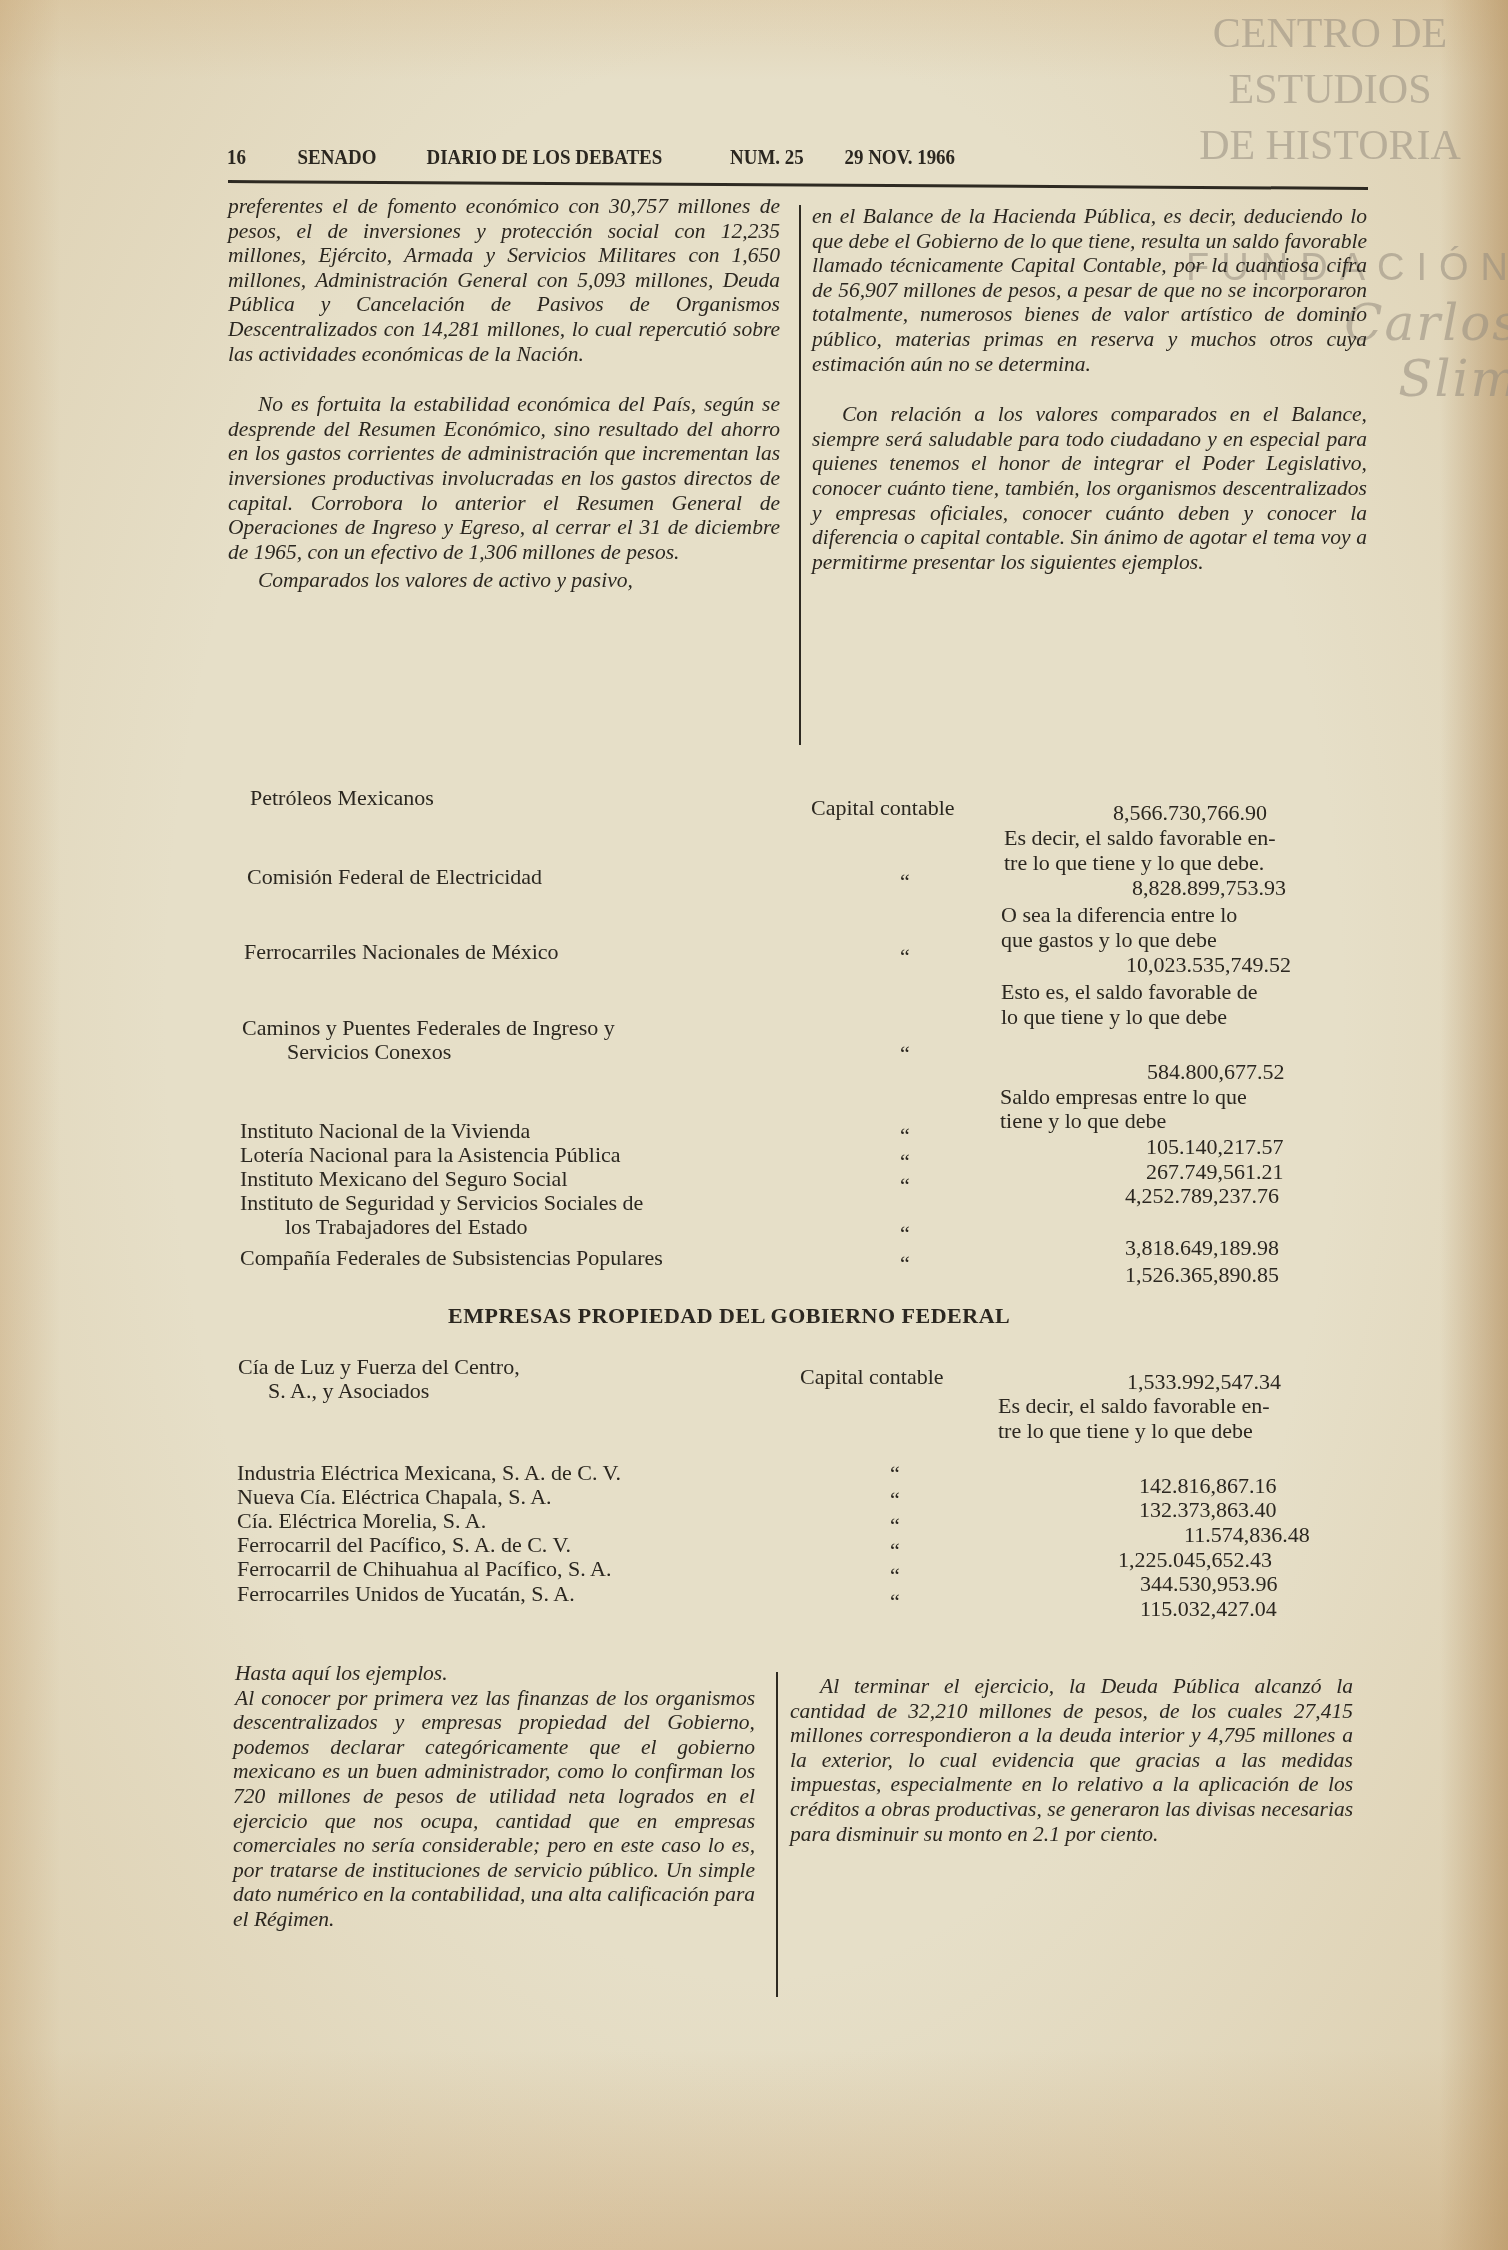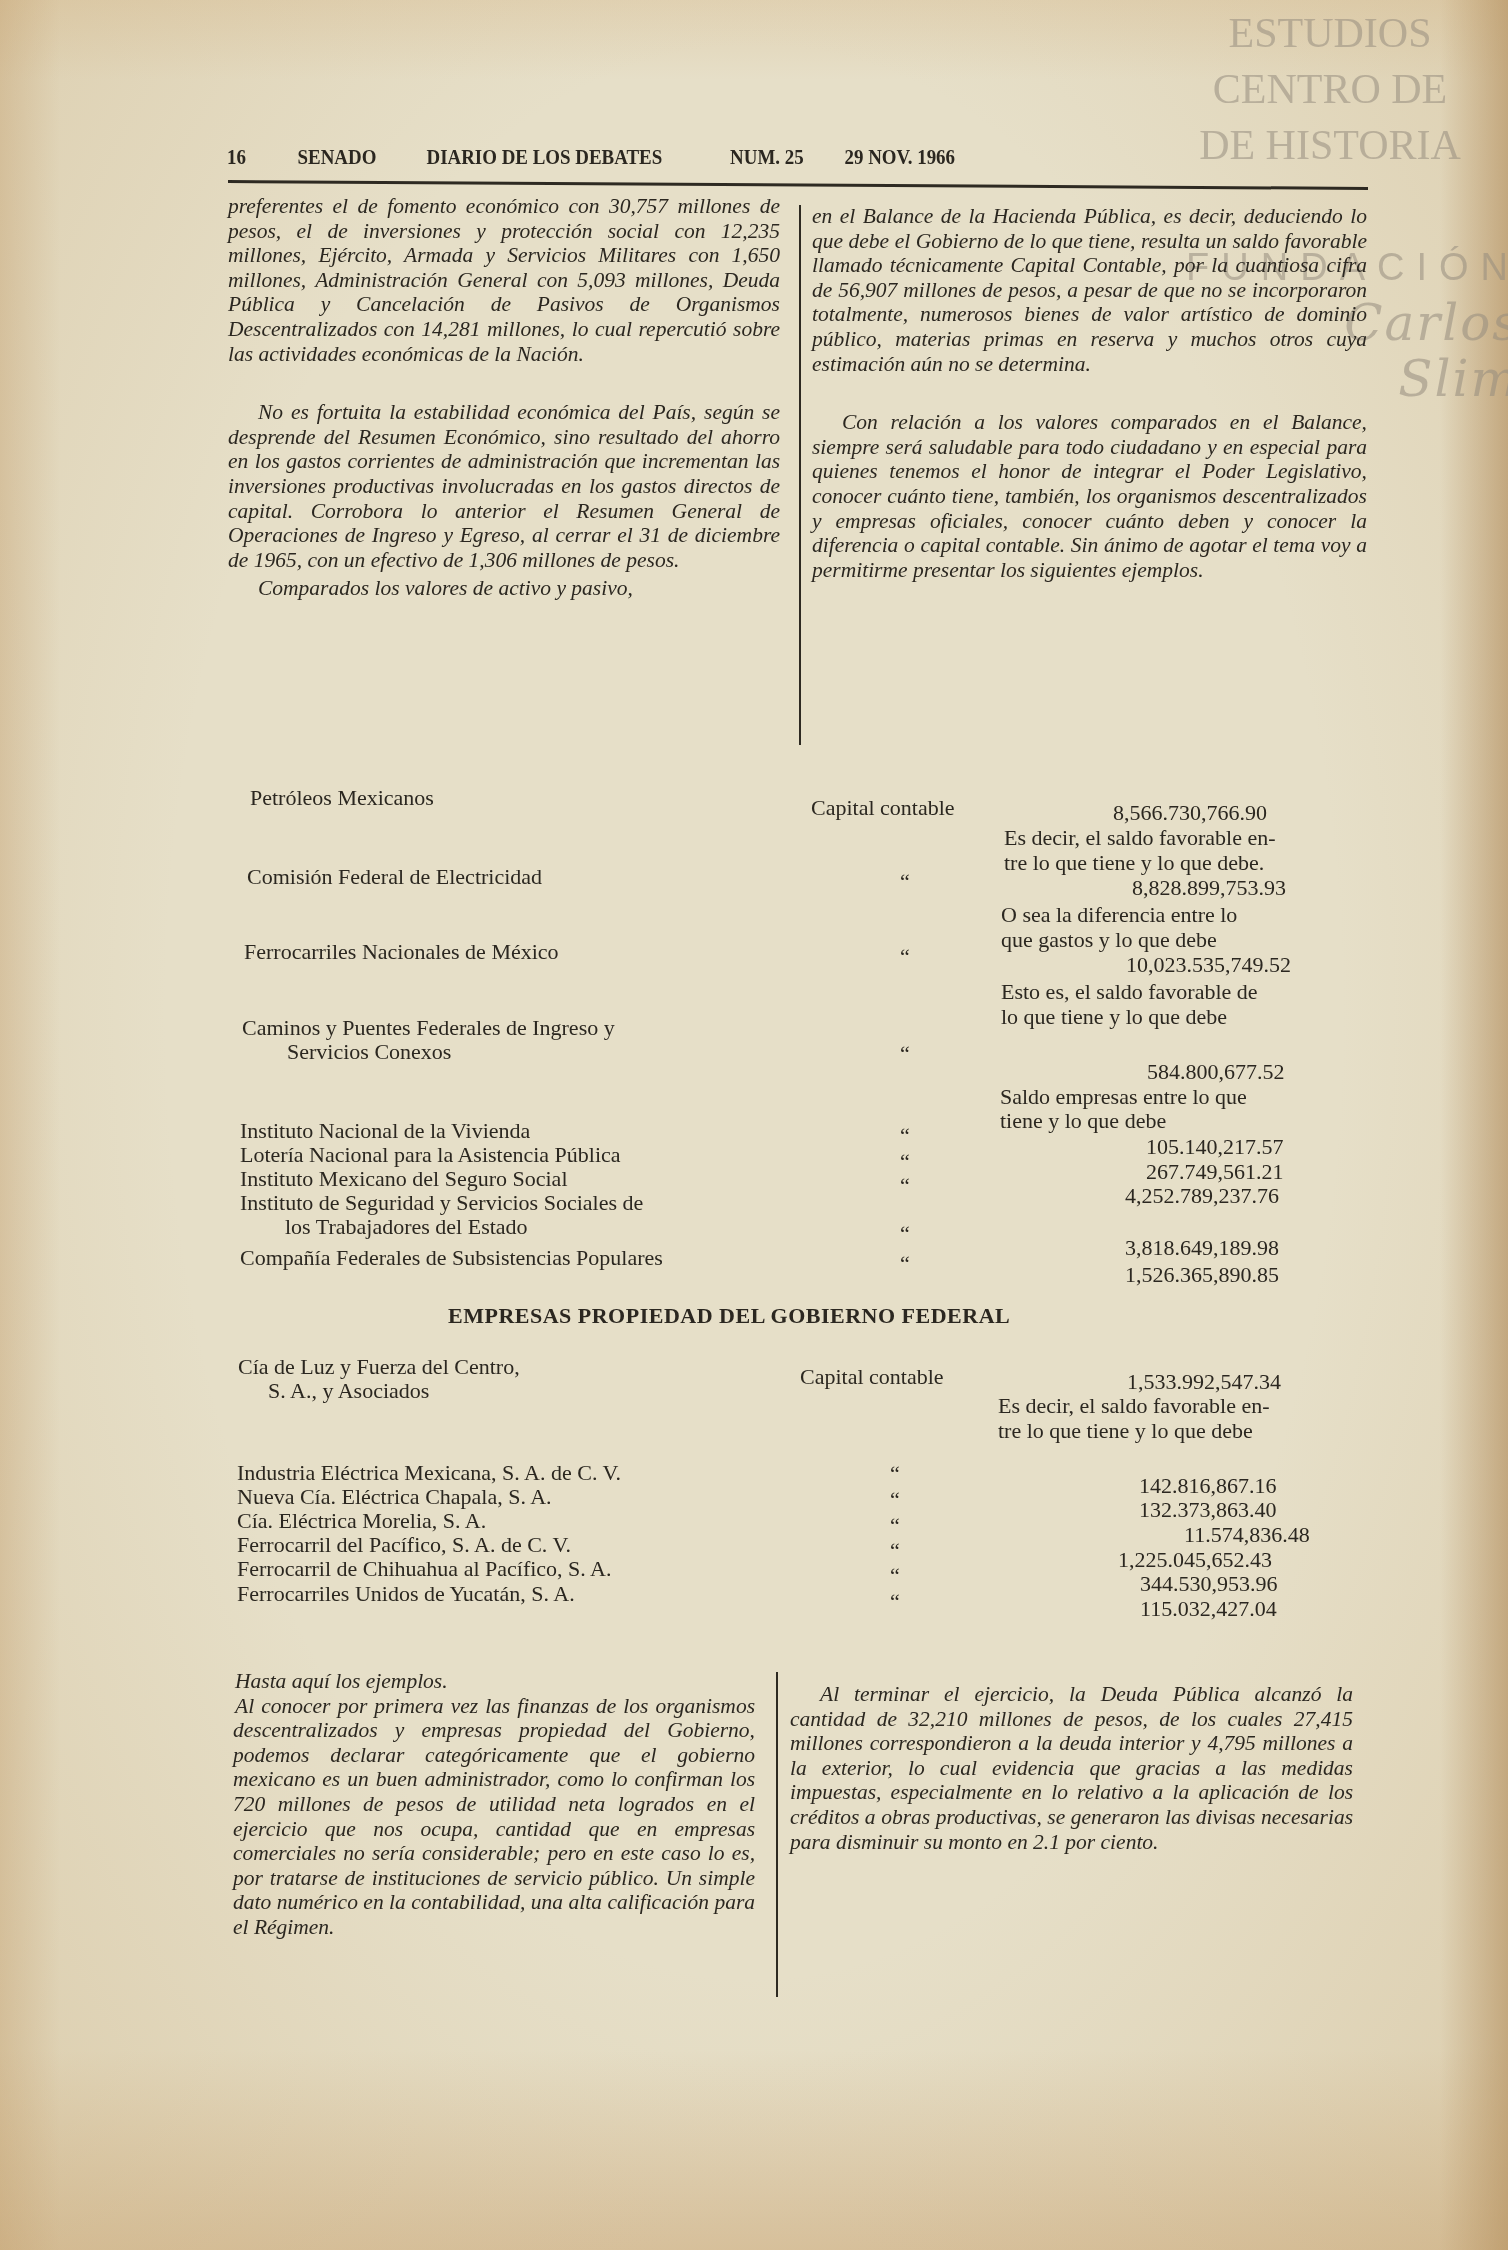--- a/index.html
+++ b/index.html
@@ -39,38 +39,38 @@
   .header span { position: absolute; top: 4px; white-space: nowrap; }
   .header-rule {
     position: absolute; top: 180px; left: 228px; width: 1140px; height: 3px;
     background: #2e2a22; transform: rotate(0.35deg); transform-origin: left center;
   }
   .col {
     position: absolute; font-size: 21.5px; line-height: 24.6px;
     text-align: justify; hyphens: manual;
   }
   .col p { margin: 0; font-style: italic; }
-  .col p.indent { text-indent: 30px; margin-top: 8px; }
+  .col p.indent { text-indent: 30px; }
   .col .gap { height: 26px; }
   .vrule { position: absolute; width: 2px; background: #2e2a22; }
   .table-area { position: absolute; font-size: 22px; line-height: 24px; }
   .entry { position: absolute; white-space: nowrap; }
   .section-title {
     position: absolute; top: 1303px; left: 448px; font-weight: bold; font-size: 22px;
     white-space: nowrap; letter-spacing: 0.5px;
   }
 </style>
 </head>
 <body>
 
 <div class="page-bg"></div>
 
 <div class="watermark">
+  <div>CENTRO DE</div>
   <div>ESTUDIOS</div>
-  <div>CENTRO DE</div>
   <div>DE HISTORIA</div>
   <div class="fund">FUNDACIÓN</div>
   <div class="sig">Carlos Slim</div>
 </div>
 
 <div class="header">
   <span style="left:0">16</span>
   <span style="left:82px">SENADO</span>
   <span style="left:232px">DIARIO DE LOS DEBATES</span>
   <span style="left:585px">NUM. 25</span>

